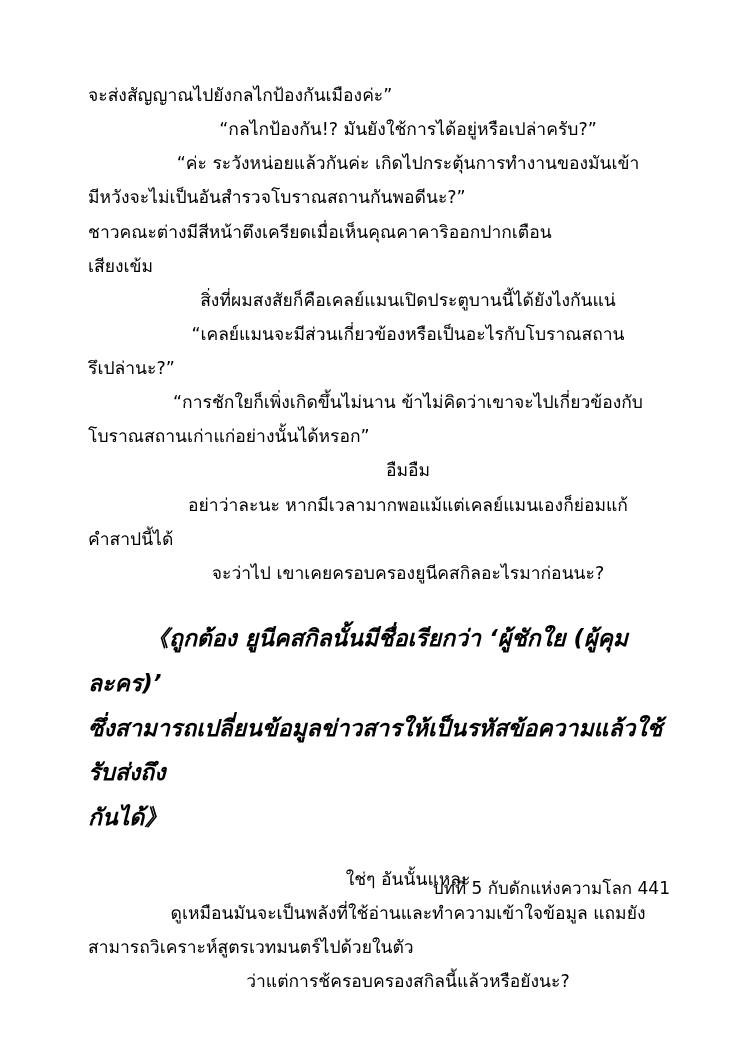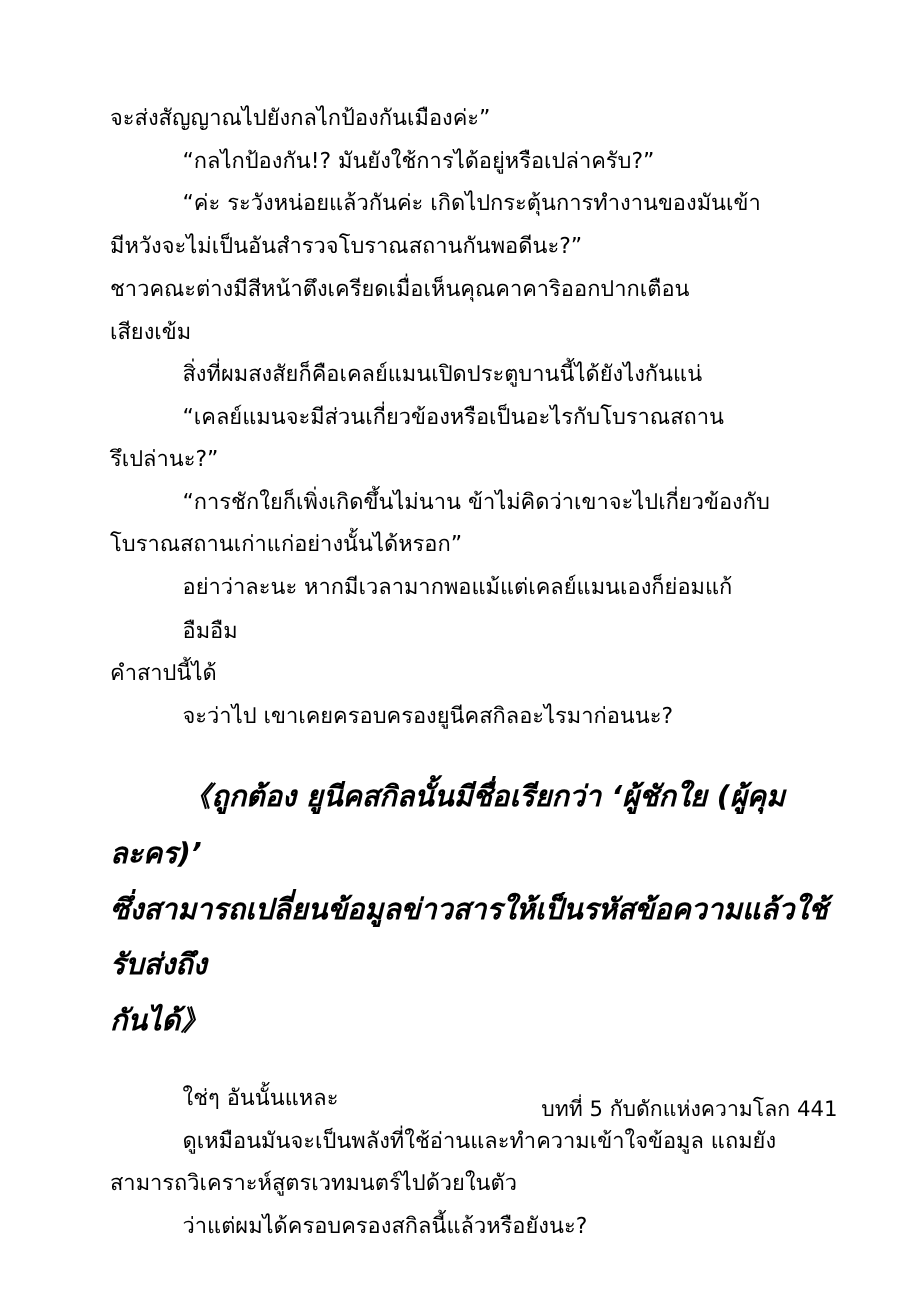--- a/index.html
+++ b/index.html
@@ -25,20 +25,21 @@
     font-size: 17.5px;
     line-height: 1.95;
     text-align: left;
   }
   .para {
     margin: 0;
     text-indent: 0;
   }
   .para.indent {
     text-indent: 58px;
+    text-align: center;
   }
   .quote-block {
     margin: 0;
     font-weight: bold;
     font-style: italic;
     font-size: 23px;
     line-height: 1.95;
   }
   .quote-block .first-line {
     text-indent: 58px;
@@ -75,39 +76,39 @@
     <p class="para indent">“กลไกป้องกัน!? มันยังใช้การได้อยู่หรือเปล่าครับ?”</p>
     <p class="para indent">“ค่ะ ระวังหน่อยแล้วกันค่ะ เกิดไปกระตุ้นการทำงานของมันเข้า</p>
     <p class="para">มีหวังจะไม่เป็นอันสำรวจโบราณสถานกันพอดีนะ?”</p>
     <p class="para">ชาวคณะต่างมีสีหน้าตึงเครียดเมื่อเห็นคุณคาคาริออกปากเตือน</p>
     <p class="para">เสียงเข้ม</p>
     <p class="para indent">สิ่งที่ผมสงสัยก็คือเคลย์แมนเปิดประตูบานนี้ได้ยังไงกันแน่</p>
     <p class="para indent">“เคลย์แมนจะมีส่วนเกี่ยวข้องหรือเป็นอะไรกับโบราณสถาน</p>
     <p class="para">รึเปล่านะ?”</p>
     <p class="para indent">“การชักใยก็เพิ่งเกิดขึ้นไม่นาน ข้าไม่คิดว่าเขาจะไปเกี่ยวข้องกับ</p>
     <p class="para">โบราณสถานเก่าแก่อย่างนั้นได้หรอก”</p>
+    <p class="para indent">อืมอืม</p>
     <p class="para indent">อย่าว่าละนะ หากมีเวลามากพอแม้แต่เคลย์แมนเองก็ย่อมแก้</p>
-    <p class="para indent">อืมอืม</p>
     <p class="para">คำสาปนี้ได้</p>
     <p class="para indent">จะว่าไป เขาเคยครอบครองยูนีคสกิลอะไรมาก่อนนะ?</p>
 
     <div class="spacer-lg"></div>
 
     <div class="quote-block">
       <span class="first-line">《ถูกต้อง ยูนีคสกิลนั้นมีชื่อเรียกว่า ‘ผู้ชักใย (ผู้คุมละคร)’</span>
       <span>ซึ่งสามารถเปลี่ยนข้อมูลข่าวสารให้เป็นรหัสข้อความแล้วใช้รับส่งถึง</span><br>
       <span>กันได้》</span>
     </div>
 
     <div class="spacer-md"></div>
 
     <p class="para indent">ใช่ๆ อันนั้นแหละ</p>
     <p class="para indent">ดูเหมือนมันจะเป็นพลังที่ใช้อ่านและทำความเข้าใจข้อมูล แถมยัง</p>
     <p class="para">สามารถวิเคราะห์สูตรเวทมนตร์ไปด้วยในตัว</p>
-    <p class="para indent">ว่าแต่ผมได้ครอบครองสกิลนี้แล้วหรือยังนะ?</p>
+    <p class="para indent">ว่าแต่การช้ครอบครองสกิลนี้แล้วหรือยังนะ?</p>
 
   </div>
 
   <div class="footer">
     <span class="footer-inner">บทที่ 5 กับดักแห่งความโลก</span>
     <span class="footer-inner">441</span>
   </div>
 
 </div>
 

